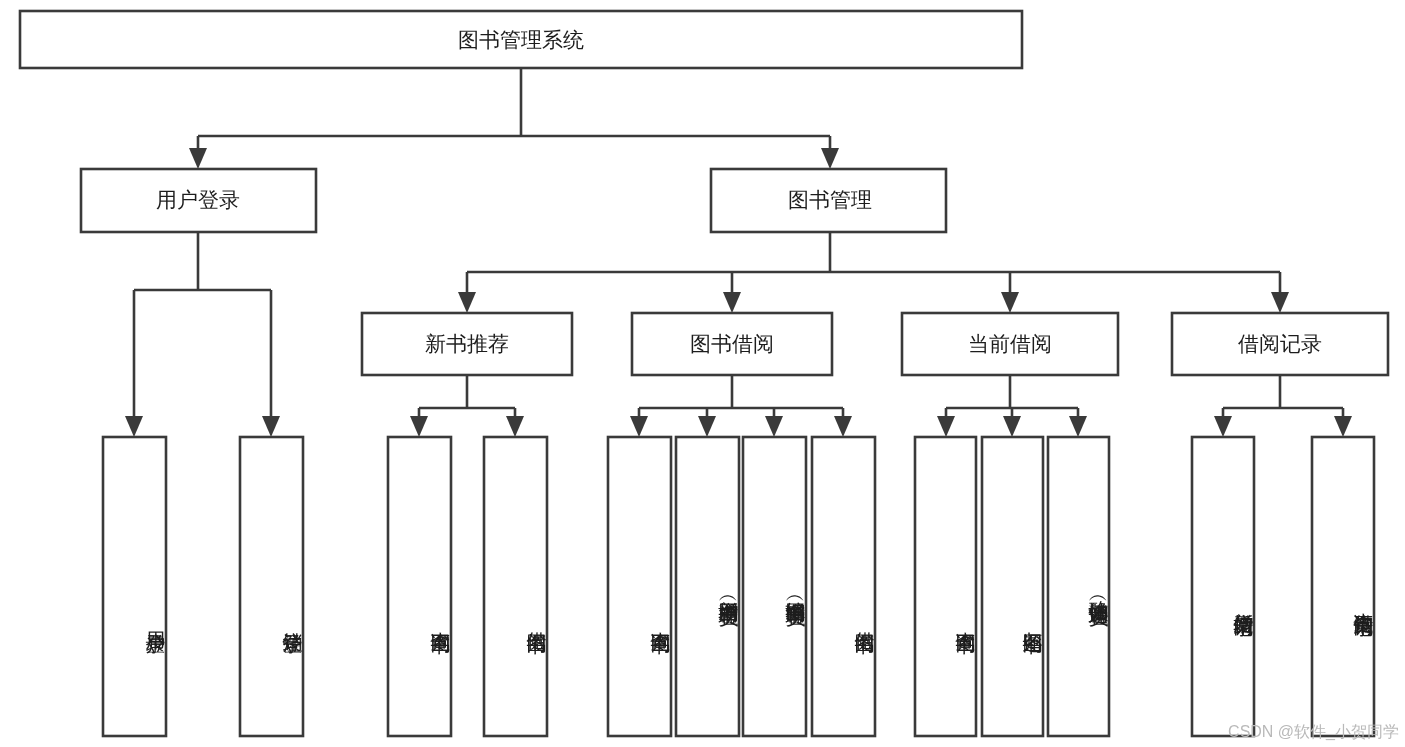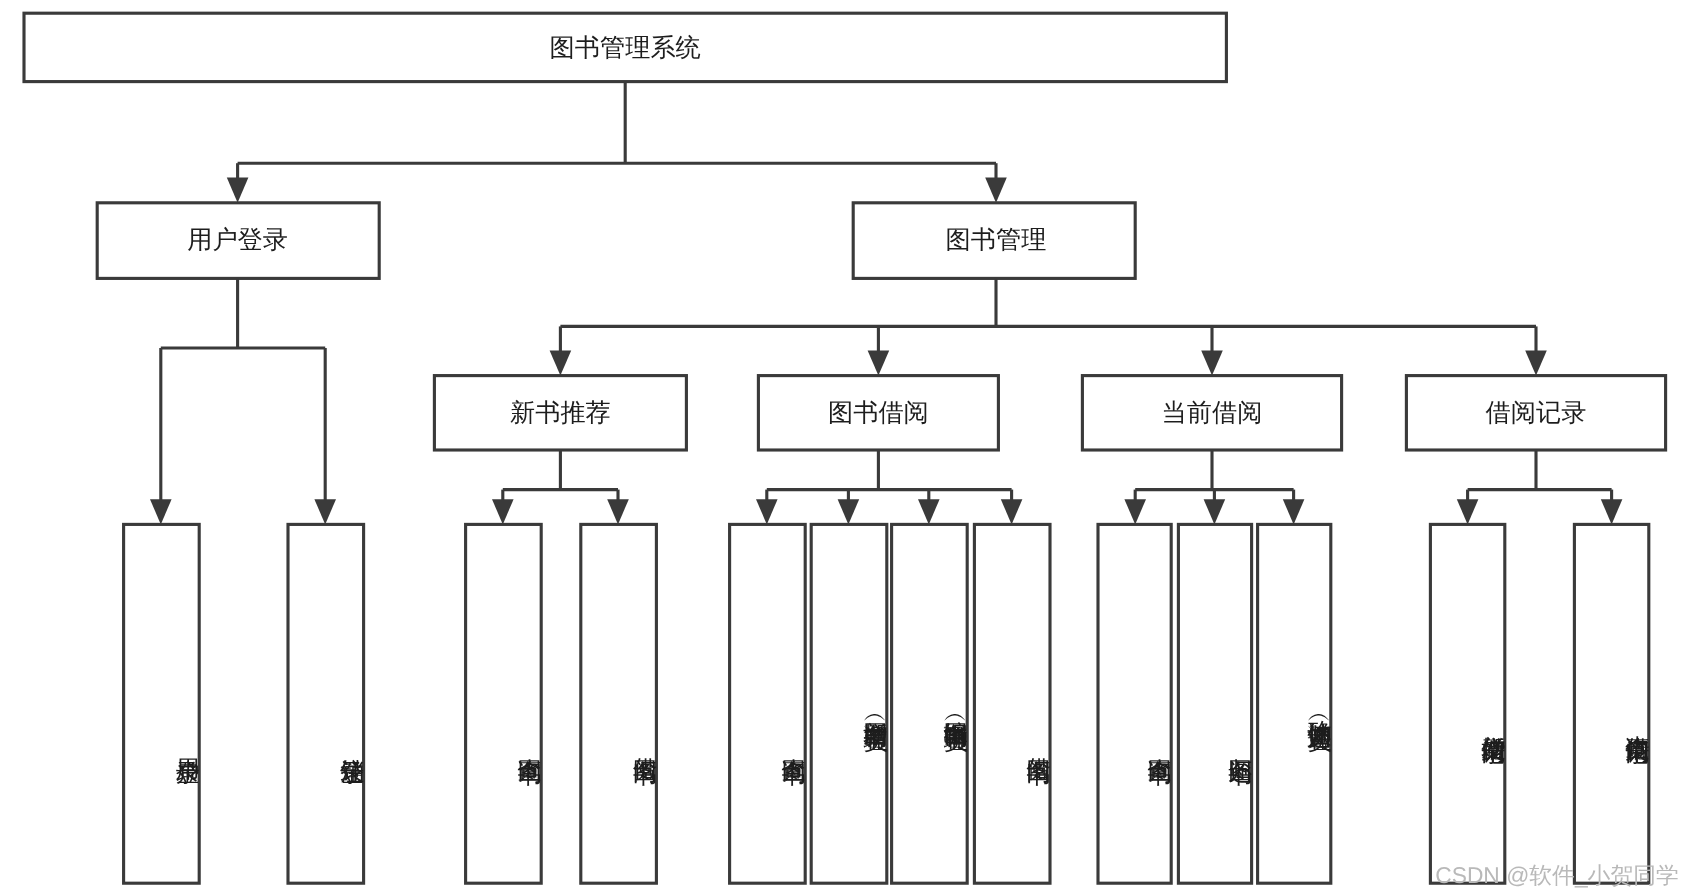--- a/index.html
+++ b/index.html
@@ -62,21 +62,21 @@
     display: flex;
     align-items: flex-start;
     justify-content: center;
     pointer-events: none;
   }
   .watermark {
     position: absolute;
     right: 6px;
     bottom: 4px;
     font-family: "Liberation Sans", "DejaVu Sans", sans-serif;
-    font-size: 19px;
+    font-size: 16px;
     color: #b9b9b9;
     white-space: nowrap;
   }
 </style>
 </head>
 <body>
 
 <div id="diagram-root">
 
   <svg class="diagram-canvas" viewBox="0 0 1405 747" xmlns="http://www.w3.org/2000/svg">

